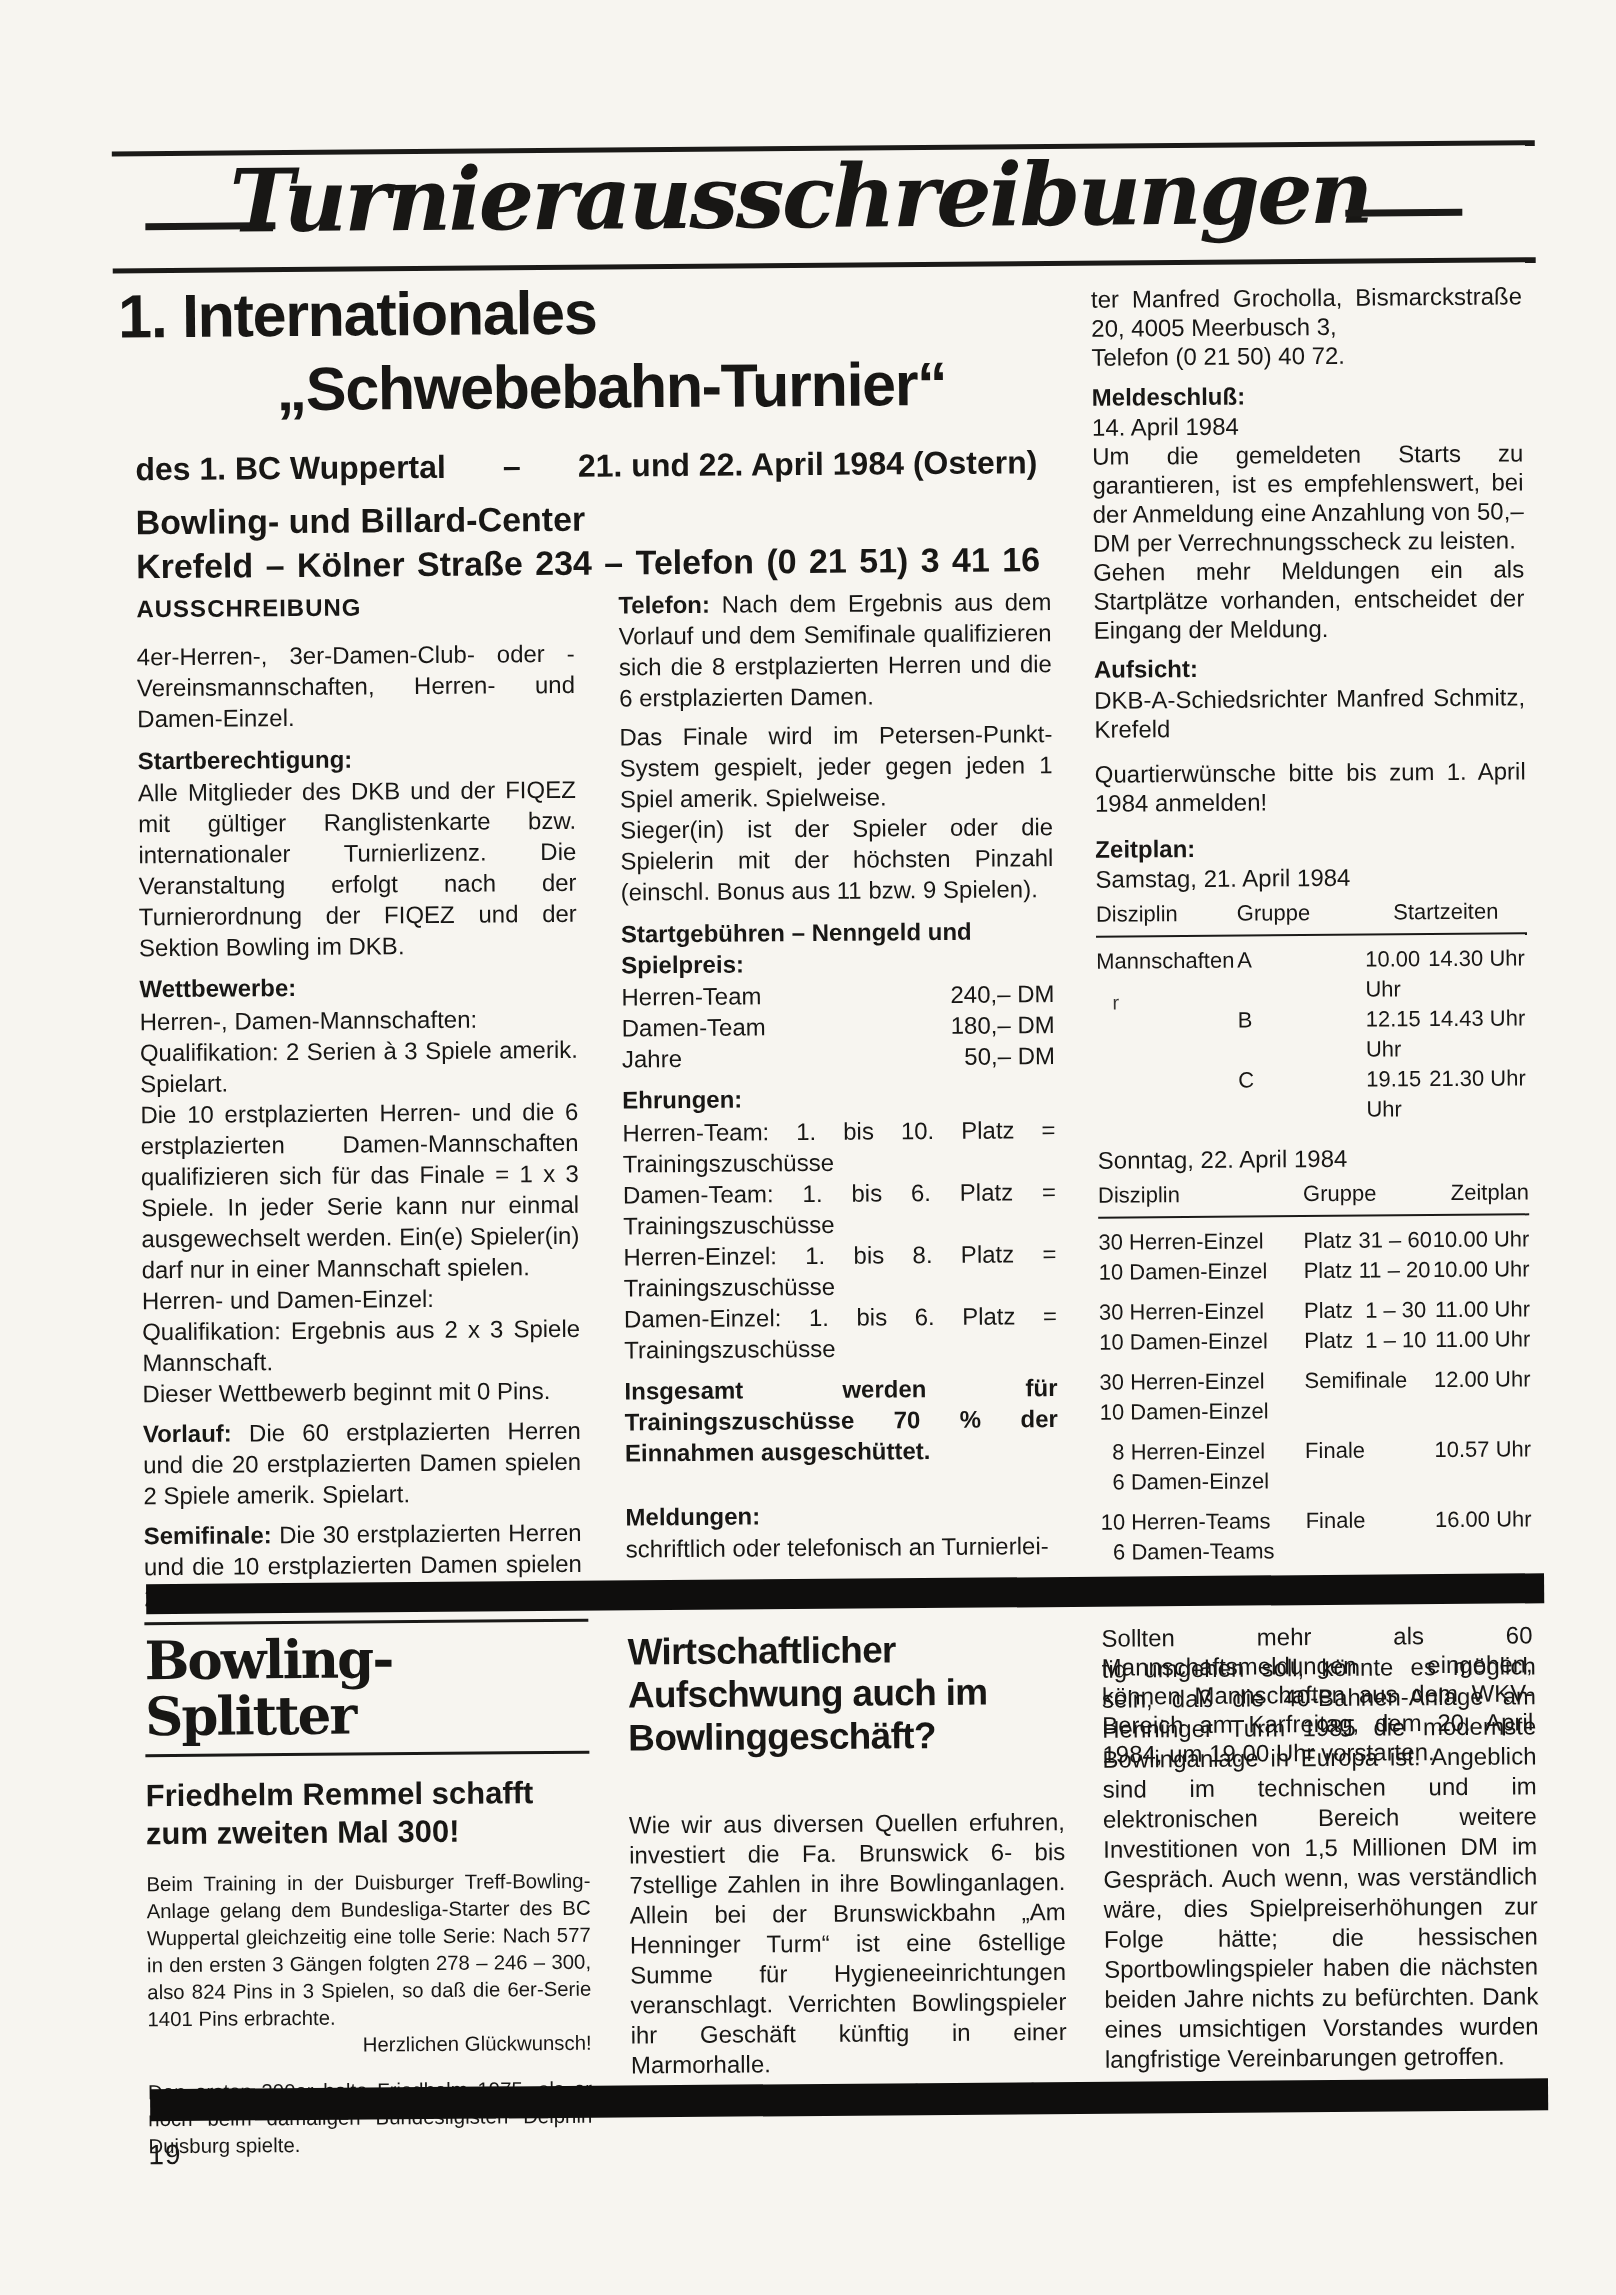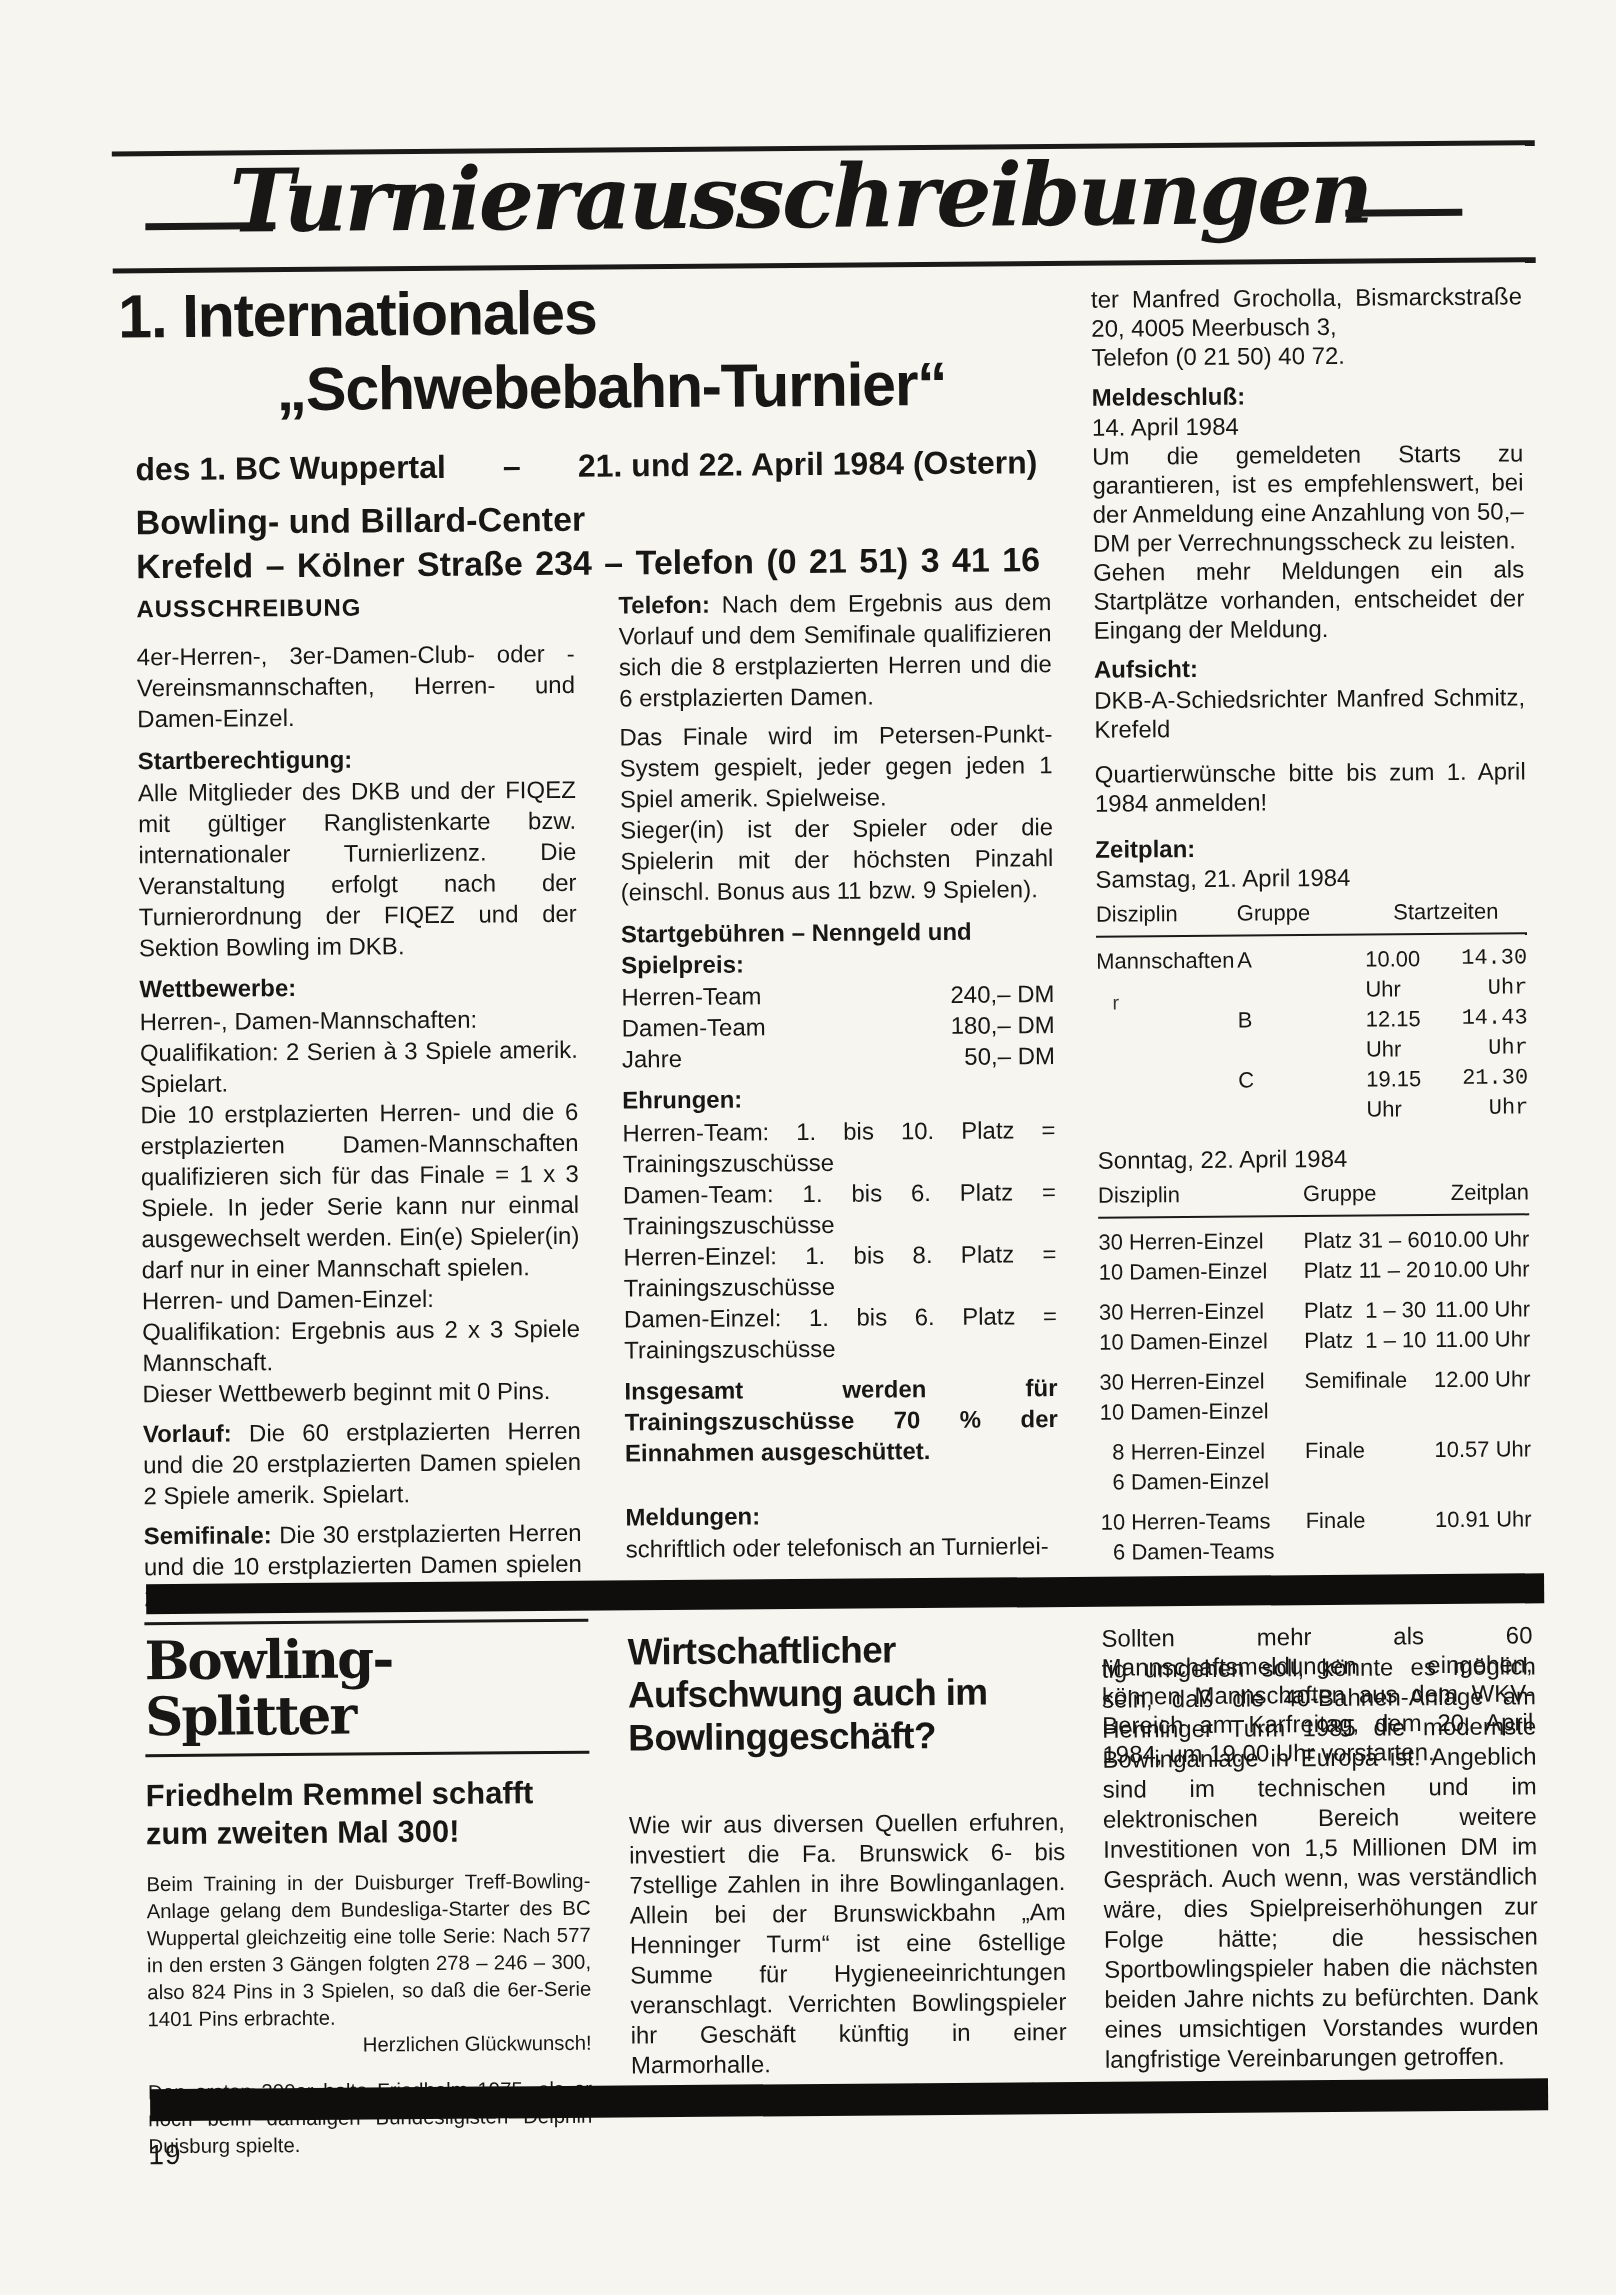--- a/index.html
+++ b/index.html
@@ -54,21 +54,21 @@
   .sched-date { margin:0 0 6.6px !important; text-align:left; }
   .sun-date { margin-top:18.4px !important; }
 
   .sched-head { display:grid; font-size:22px; border-bottom:2.6px solid #1b1a18; padding-bottom:6.6px; margin-bottom:9.2px; }
   .sat .sched-head { grid-template-columns:141px 128px 1fr; }
   .sat .sched-head .hc3 { text-align:center; }
   .sun .sched-head { grid-template-columns:205px 1fr; }
   .pairhead { display:flex; justify-content:space-between; }
 
   .sat-row { display:grid; grid-template-columns:141px 128px 1fr 99px; font-size:22px; line-height:30px; text-align:left; }
-  .sat-row .c-t2 { text-align:right;font-family:Liberation Mono, monospace; }
+  .sat-row .c-t2 { text-align:left; }
   .sun-row { display:grid; grid-template-columns:205px 1fr; font-size:22px; line-height:30px; text-align:left; }
   .sun-row .pair { display:flex; justify-content:space-between; }
   .c-d, .c-g { white-space:pre; }
   .row-gap { margin-top:10px; }
   .note { margin-top:16px !important; }
 
   .hbar { position:absolute; left:143px; width:1398px; background:#0f0e0d; }
   .bar1 { top:1579px; height:30px; }
   .bar2 { top:2084px; height:32px; }
 
@@ -287,21 +287,21 @@
               <span class="pair">
                 <span class="c-g"></span>
                 <span class="c-t"></span>
               </span>
             </div>
 
             <div class="sun-row row-gap">
               <span class="c-d">10 Herren-Teams</span>
               <span class="pair">
                 <span class="c-g">Finale</span>
-                <span class="c-t">10.91 Uhr</span>
+                <span class="c-t">16.00 Uhr</span>
               </span>
             </div>
 
             <div class="sun-row">
               <span class="c-d">  6 Damen-Teams</span>
               <span class="pair">
                 <span class="c-g"></span>
                 <span class="c-t"></span>
               </span>
             </div>

